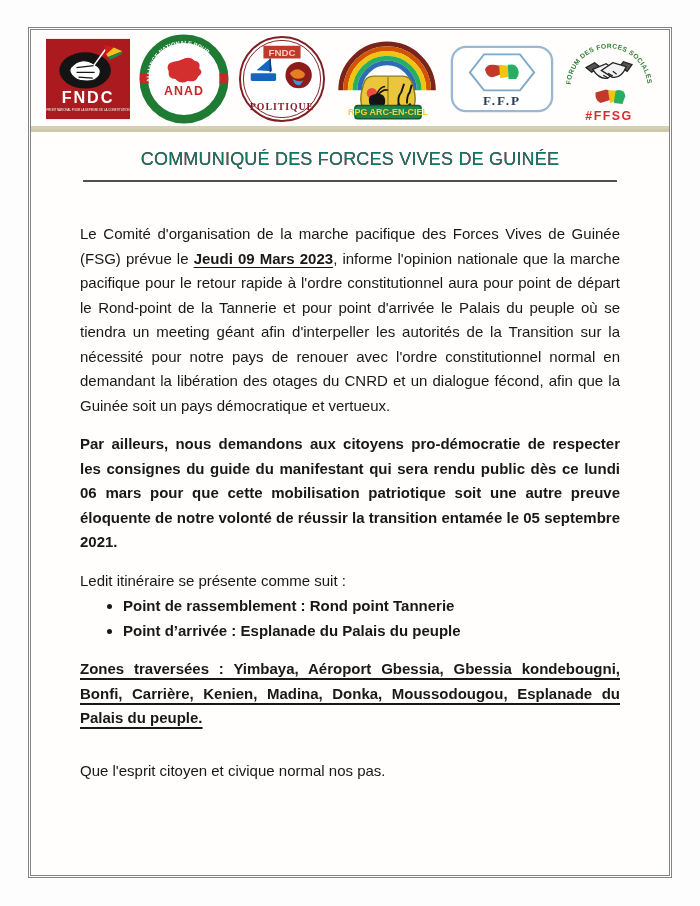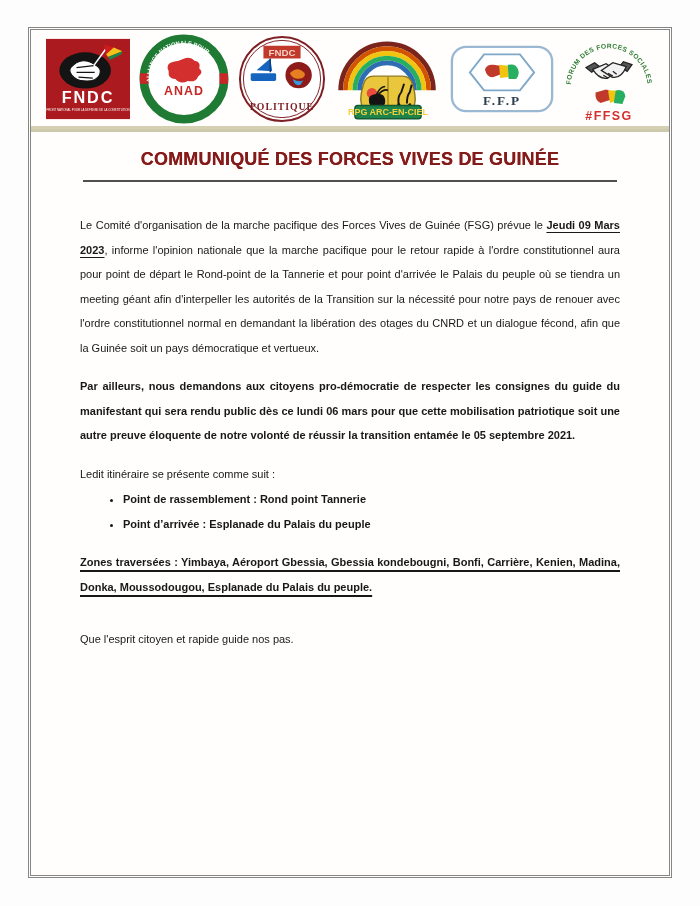--- a/index.html
+++ b/index.html
@@ -13,26 +13,26 @@
     height:92px; display:flex; align-items:center; justify-content:center;
     gap:9px; padding-top:5px;
   }
   .tan-divider {
     height:4px; border-top:3px solid #d6d0b2; border-bottom:3px solid #cfc9ab;
     margin-top:4px;
   }
   
   .title-block { text-align:center; margin-top:14px; }
   .title-line {
-    color:#7f1d1d; font-weight:bold; font-size:18px; line-height:27px;
+    color:#0f766e; font-weight:normal; font-size:18px; line-height:27px;
     letter-spacing:0.2px; text-shadow:0 0 0.6px #c00000;
   }
   .title-rule { width:534px; margin:7px auto 0 auto; border-top:2px solid #4f4f4f; }
   
-  .content { padding:17px 49px 0 49px; color:#181818; font-size:11px; line-height:24.5px; }
+  .content { padding:26px 49px 0 49px; color:#181818; font-size:15px; line-height:24.5px; }
   .content p { text-align:justify; margin-top:14px; }
   .p-bold { font-weight:bold; }
   .date-strong { font-weight:bold; text-decoration:underline; text-underline-offset:3px; }
   ul.itinerary { margin-top:0; padding-left:43px; font-weight:bold; }
   ul.itinerary li { margin-top:0.5px; }
   .zones {
     font-weight:bold; text-decoration:underline; text-decoration-thickness:1.5px;
     text-underline-offset:4px; margin-top:15px;
   }
   .closing { margin-top:28px; }
@@ -156,17 +156,17 @@
     <p>Ledit itinéraire se présente comme suit :</p>
 
     <ul class="itinerary">
       <li>Point de rassemblement : Rond point Tannerie</li>
       <li>Point d’arrivée : Esplanade du Palais du peuple</li>
     </ul>
 
     <p class="zones">Zones traversées : Yimbaya, Aéroport Gbessia, Gbessia kondebougni, Bonfi, Carrière, Kenien, Madina, Donka, Moussodougou, Esplanade du Palais du peuple.</p>
 
     <div class="closing">
-      <p>Que l'esprit citoyen et rapide guide nos pas.</p>
+      <p>Que l'esprit citoyen et civique normal nos pas.</p>
     </div>
 
   </div>
 </div>
 
 </body></html>

